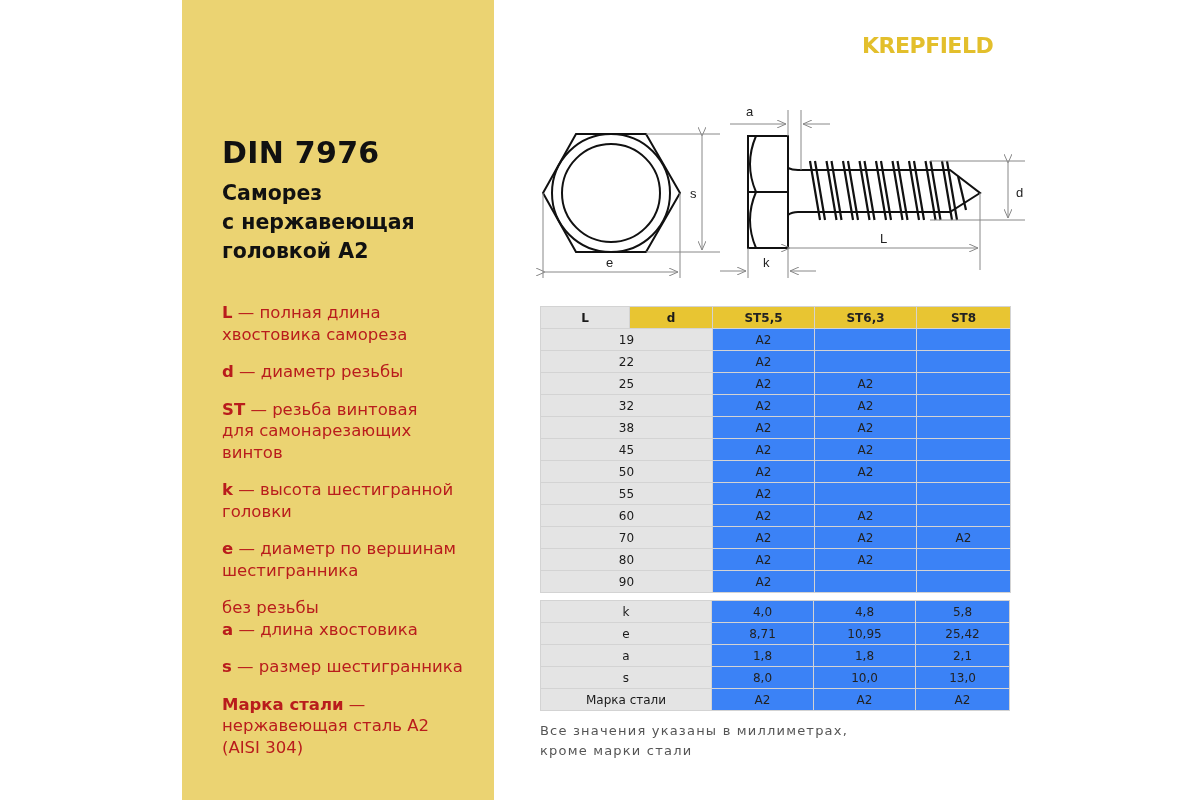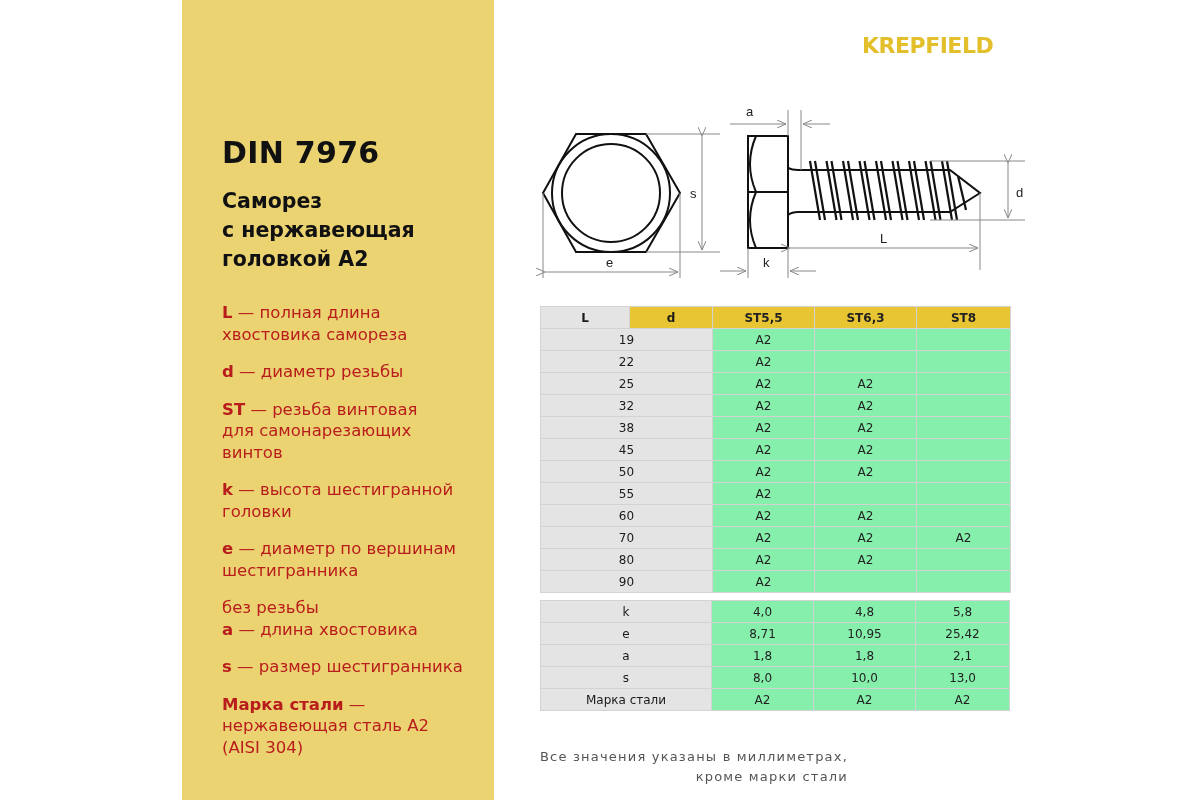--- a/index.html
+++ b/index.html
@@ -13,21 +13,21 @@
     position: absolute; left: 182px; top: 0; width: 312px; height: 800px;
     background: #ebd372;
   }
   .title-block { position: absolute; left: 40px; top: 135px; }
   .title-main {
     font-family: "DejaVu Sans", sans-serif; font-weight: bold;
     font-size: 30px; line-height: 36px; color: #111; letter-spacing: 0.3px;
   }
   .title-sub {
     font-family: "DejaVu Sans", sans-serif; font-weight: bold;
-    font-size: 20.5px; line-height: 29px; color: #111; margin-top: 16px;
+    font-size: 20.5px; line-height: 29px; color: #111; margin-top: 8px;
   }
   .title-sub div { white-space: nowrap; }
   .legend { position: absolute; left: 40px; top: 302px; width: 300px; }
   .legend-item {
     font-family: "DejaVu Sans", sans-serif; font-size: 16.5px; line-height: 21.5px;
     color: #b91c1c; margin-bottom: 16px;
   }
   .legend-item b { font-weight: bold; }
   .legend-item .line { white-space: nowrap; display: block; }
 
@@ -46,32 +46,32 @@
   table.spec {
     position: absolute; left: 540px; border-collapse: collapse;
     font-family: "DejaVu Sans", sans-serif; font-size: 12px;
     border: 1.5px solid #8c8c8c;
   }
   table.spec td, table.spec th {
     height: 21px; padding: 0; text-align: center; vertical-align: middle;
     border: 1px solid #d3d3d3;
   }
   table.spec .lab { background: #e4e4e4; font-weight: normal; color: #1a1a1a; }
-  table.spec .val { background: #86efac; color: #222; width: 101px; }
+  table.spec .val { background: #3b82f6; color: #222; width: 101px; }
   table.spec .val.c3 { width: 93px; }
   table.spec .hdr-gray { background: #e4e4e4; font-weight: bold; width: 88px; }
   table.spec .hdr-yellow { background: #e8c532; font-weight: bold; }
   #t1 { top: 306px; }
   #t2 { top: 600px; }
   #t2 .labcol { width: 170px; }
 
   .note {
-    position: absolute; left: 540px; top: 747px;
+    position: absolute; left: 540px; top: 721px;
     font-family: "DejaVu Sans", sans-serif; font-size: 13px; line-height: 20px;
-    color: #555; letter-spacing: 1.2px; text-align: right;
+    color: #555; letter-spacing: 1.2px;
   }
   .note div { white-space: nowrap; }
 </style>
 </head>
 <body>
 
 <div class="panel">
   <div class="title-block">
     <div class="title-main">DIN 7976</div>
     <div class="title-sub">

